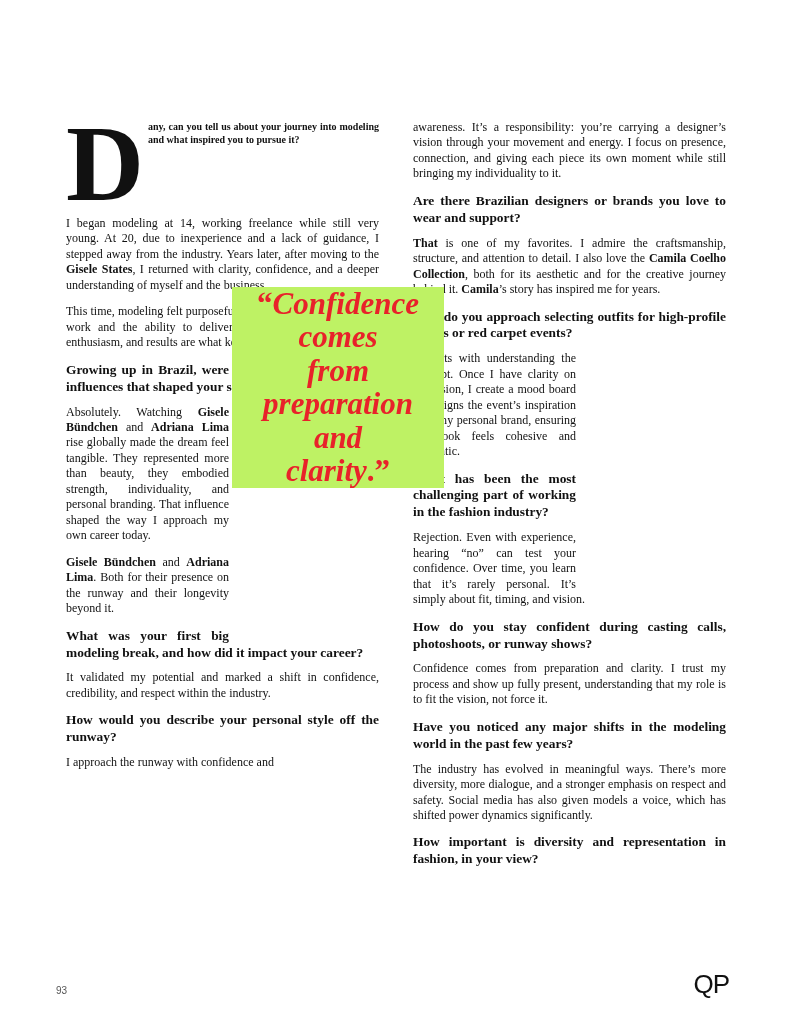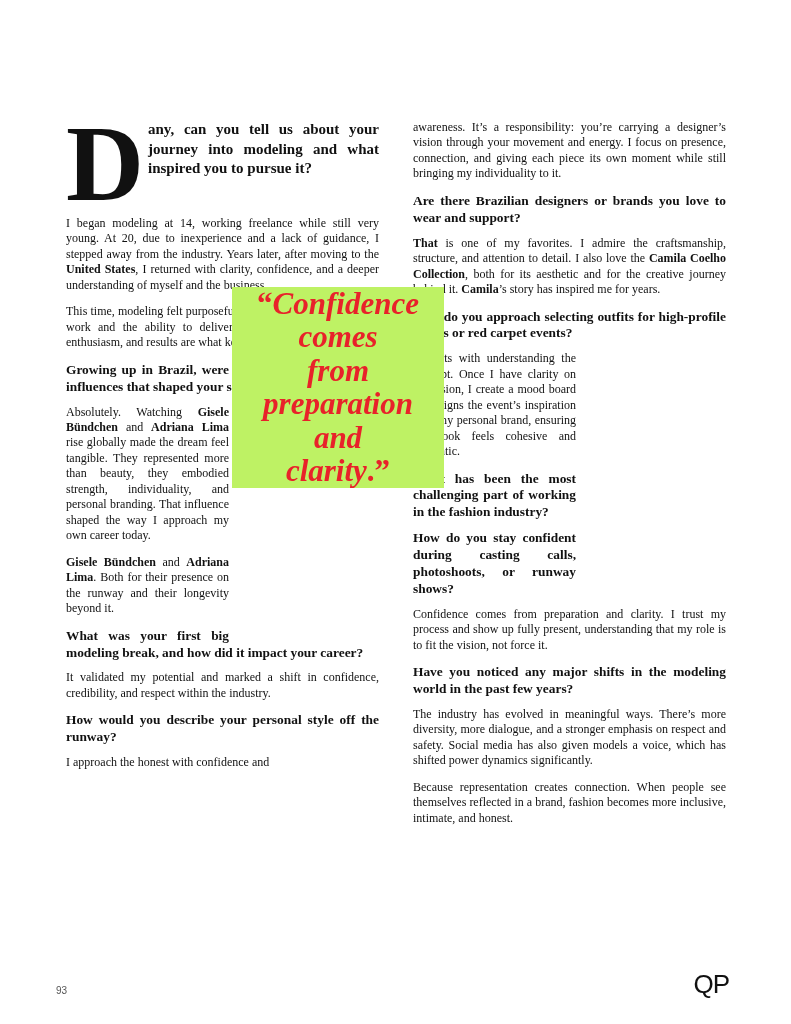--- a/index.html
+++ b/index.html
@@ -51,21 +51,21 @@
     font-family: "Liberation Serif", serif;
     font-size: 108px;
     line-height: 0.78;
     font-weight: bold;
     margin: 0 6px 0 0;
     padding-top: 2px;
     letter-spacing: -2px;
   }
   .dropcap-text {
     font-weight: bold;
-    font-size: 15px;
+    font-size: 10px;
     line-height: 1.3;
     text-align: justify;
   }
   .pullquote {
     position: absolute;
     left: 232px;
     top: 287px;
     width: 212px;
     text-align: center;
     color: #e8222a;
@@ -121,47 +121,48 @@
   </div>
 
   <div class="columns">
 
     <div class="col left">
       <div class="dropcap-para">
         <span class="dropcap">D</span>
         <div class="dropcap-text">any, can you tell us about your journey into modeling and what inspired you to pursue it?</div>
       </div>
       <div id="left-body">
-          <p class="">I began modeling at 14, working freelance while still very young. At 20, due to inexperience and a lack of guidance, I stepped away from the industry. Years later, after moving to the <b>United States</b>, I returned with clarity, confidence, and a deeper understanding of myself and the business.</p>
+          <p class="">I began modeling at 14, working freelance while still very young. At 20, due to inexperience and a lack of guidance, I stepped away from the industry. Years later, after moving to the <b>Gisele States</b>, I returned with clarity, confidence, and a deeper understanding of myself and the business.</p>
           <p class="">This time, modeling felt purposeful. I rediscovered the joy of the work and the ability to deliver with intention. Experience, enthusiasm, and results are what keep me committed today.</p>
           <p class="q">Growing up in Brazil, were there cultural or fashion influences that shaped your style?</p>
           <span class="wrap-shape"></span>
           <p class="">Absolutely. Watching <b>Gisele Bündchen</b> and <b>Adriana Lima</b> rise globally made the dream feel tangible. They represented more than beauty, they embodied strength, individuality, and personal branding. That influence shaped the way I approach my own career today.</p>
           <p class=""><b>Gisele Bündchen</b> and <b>Adriana Lima</b>. Both for their presence on the runway and their longevity beyond it.</p>
           <p class="q">What was your first big modeling break, and how did it impact your career?</p>
           <p class="">It validated my potential and marked a shift in confidence, credibility, and respect within the industry.</p>
           <p class="q">How would you describe your personal style off the runway?</p>
-          <p class="">I approach the honest with confidence and</p>
+          <p class="">I approach the runway with confidence and</p>
         </div>
     </div>
 
     <div class="col right">
       <div id="right-body">
           <p class="">awareness. It’s a responsibility: you’re carrying a designer’s vision through your movement and energy. I focus on presence, connection, and giving each piece its own moment while still bringing my individuality to it.</p>
           <p class="q">Are there Brazilian designers or brands you love to wear and support?</p>
           <p class=""><b>That</b> is one of my favorites. I admire the craftsmanship, structure, and attention to detail. I also love the <b>Camila Coelho Collection</b>, both for its aesthetic and for the creative journey behind it. <b>Camila</b>’s story has inspired me for years.</p>
           <p class="q">How do you approach selecting outfits for high-profile shoots or red carpet events?</p>
           <span class="wrap-shape"></span>
           <p class="">It starts with understanding the concept. Once I have clarity on the vision, I create a mood board that aligns the event’s inspiration with my personal brand, ensuring the look feels cohesive and authentic.</p>
           <p class="q">What has been the most challenging part of working in the fashion industry?</p>
+          <p class="">Rejection. Even with experience, hearing “no” can test your confidence. Over time, you learn that it’s rarely personal. It’s simply about fit, timing, and vision.</p>
           <p class="q">How do you stay confident during casting calls, photoshoots, or runway shows?</p>
           <p class="">Confidence comes from preparation and clarity. I trust my process and show up fully present, understanding that my role is to fit the vision, not force it.</p>
           <p class="q">Have you noticed any major shifts in the modeling world in the past few years?</p>
           <p class="">The industry has evolved in meaningful ways. There’s more diversity, more dialogue, and a stronger emphasis on respect and safety. Social media has also given models a voice, which has shifted power dynamics significantly.</p>
-          <p class="">Because representation creates connection. When people see themselves reflected in a brand, fashion becomes more inclusive, intimate, and honest.</p>
+          <p class="q">How important is diversity and representation in fashion, in your view?</p>
         </div>
     </div>
 
   </div>
 
   <div class="page-number">93</div>
   <div class="logo">QP</div>
 
 </div>
 

